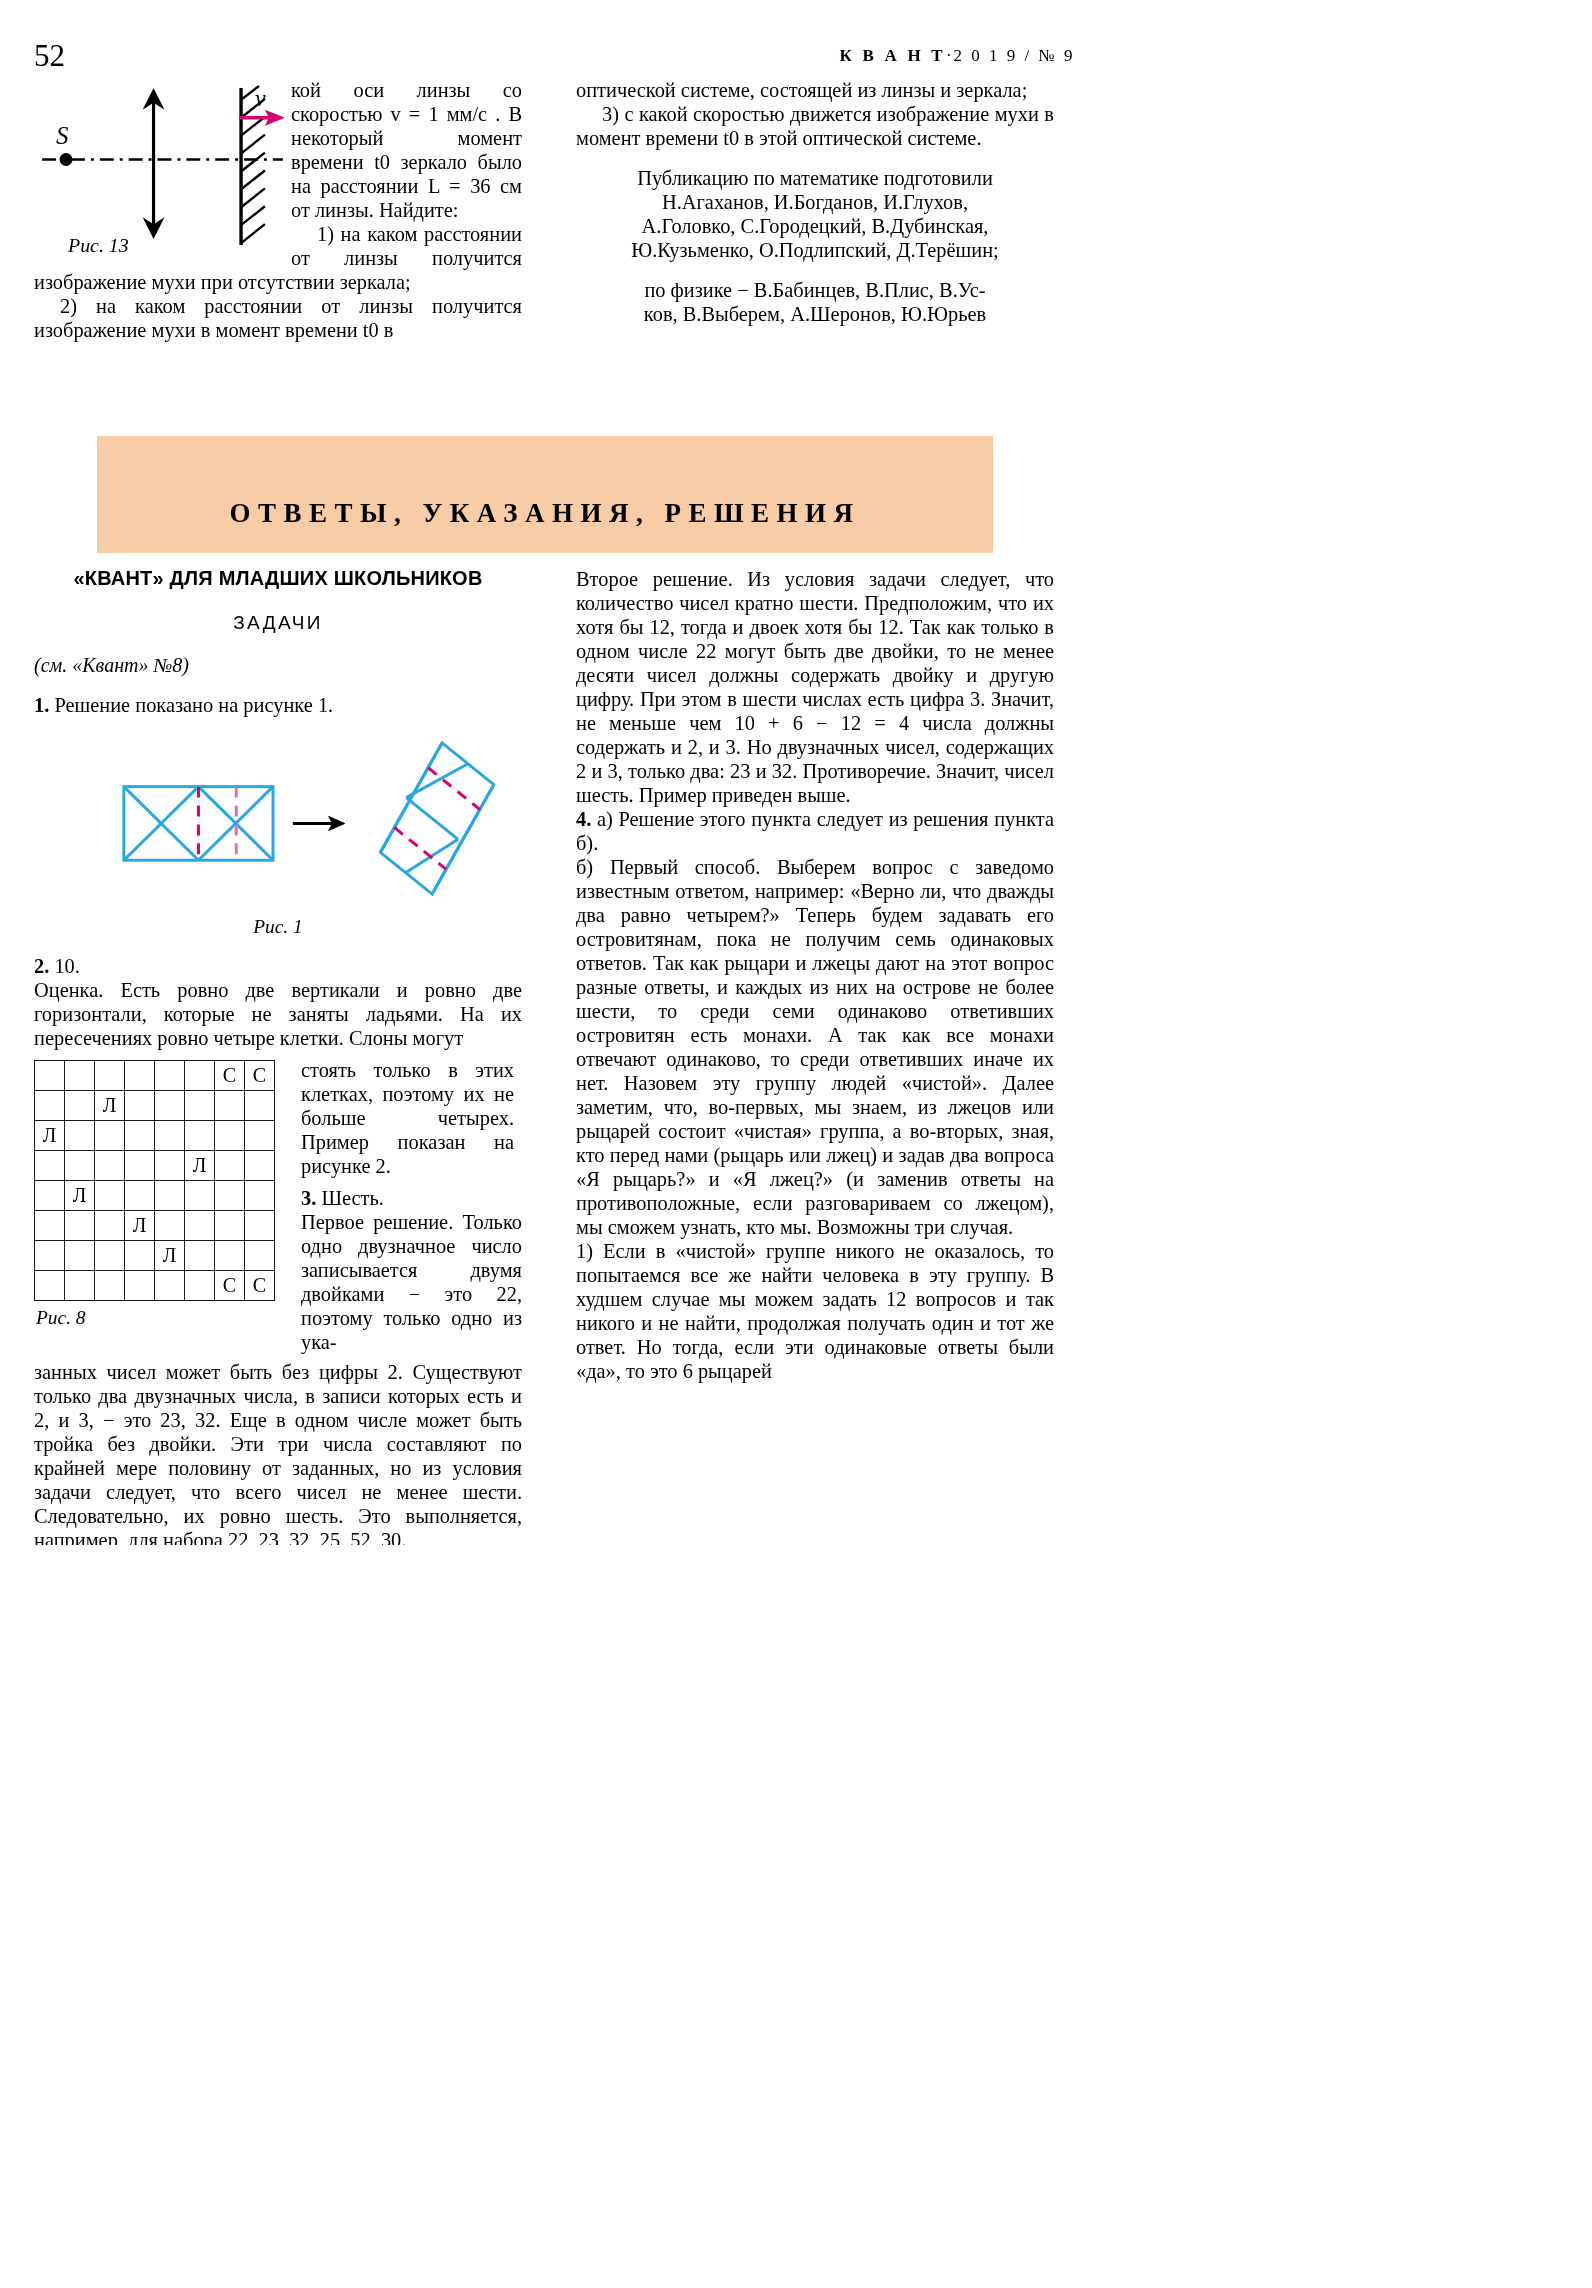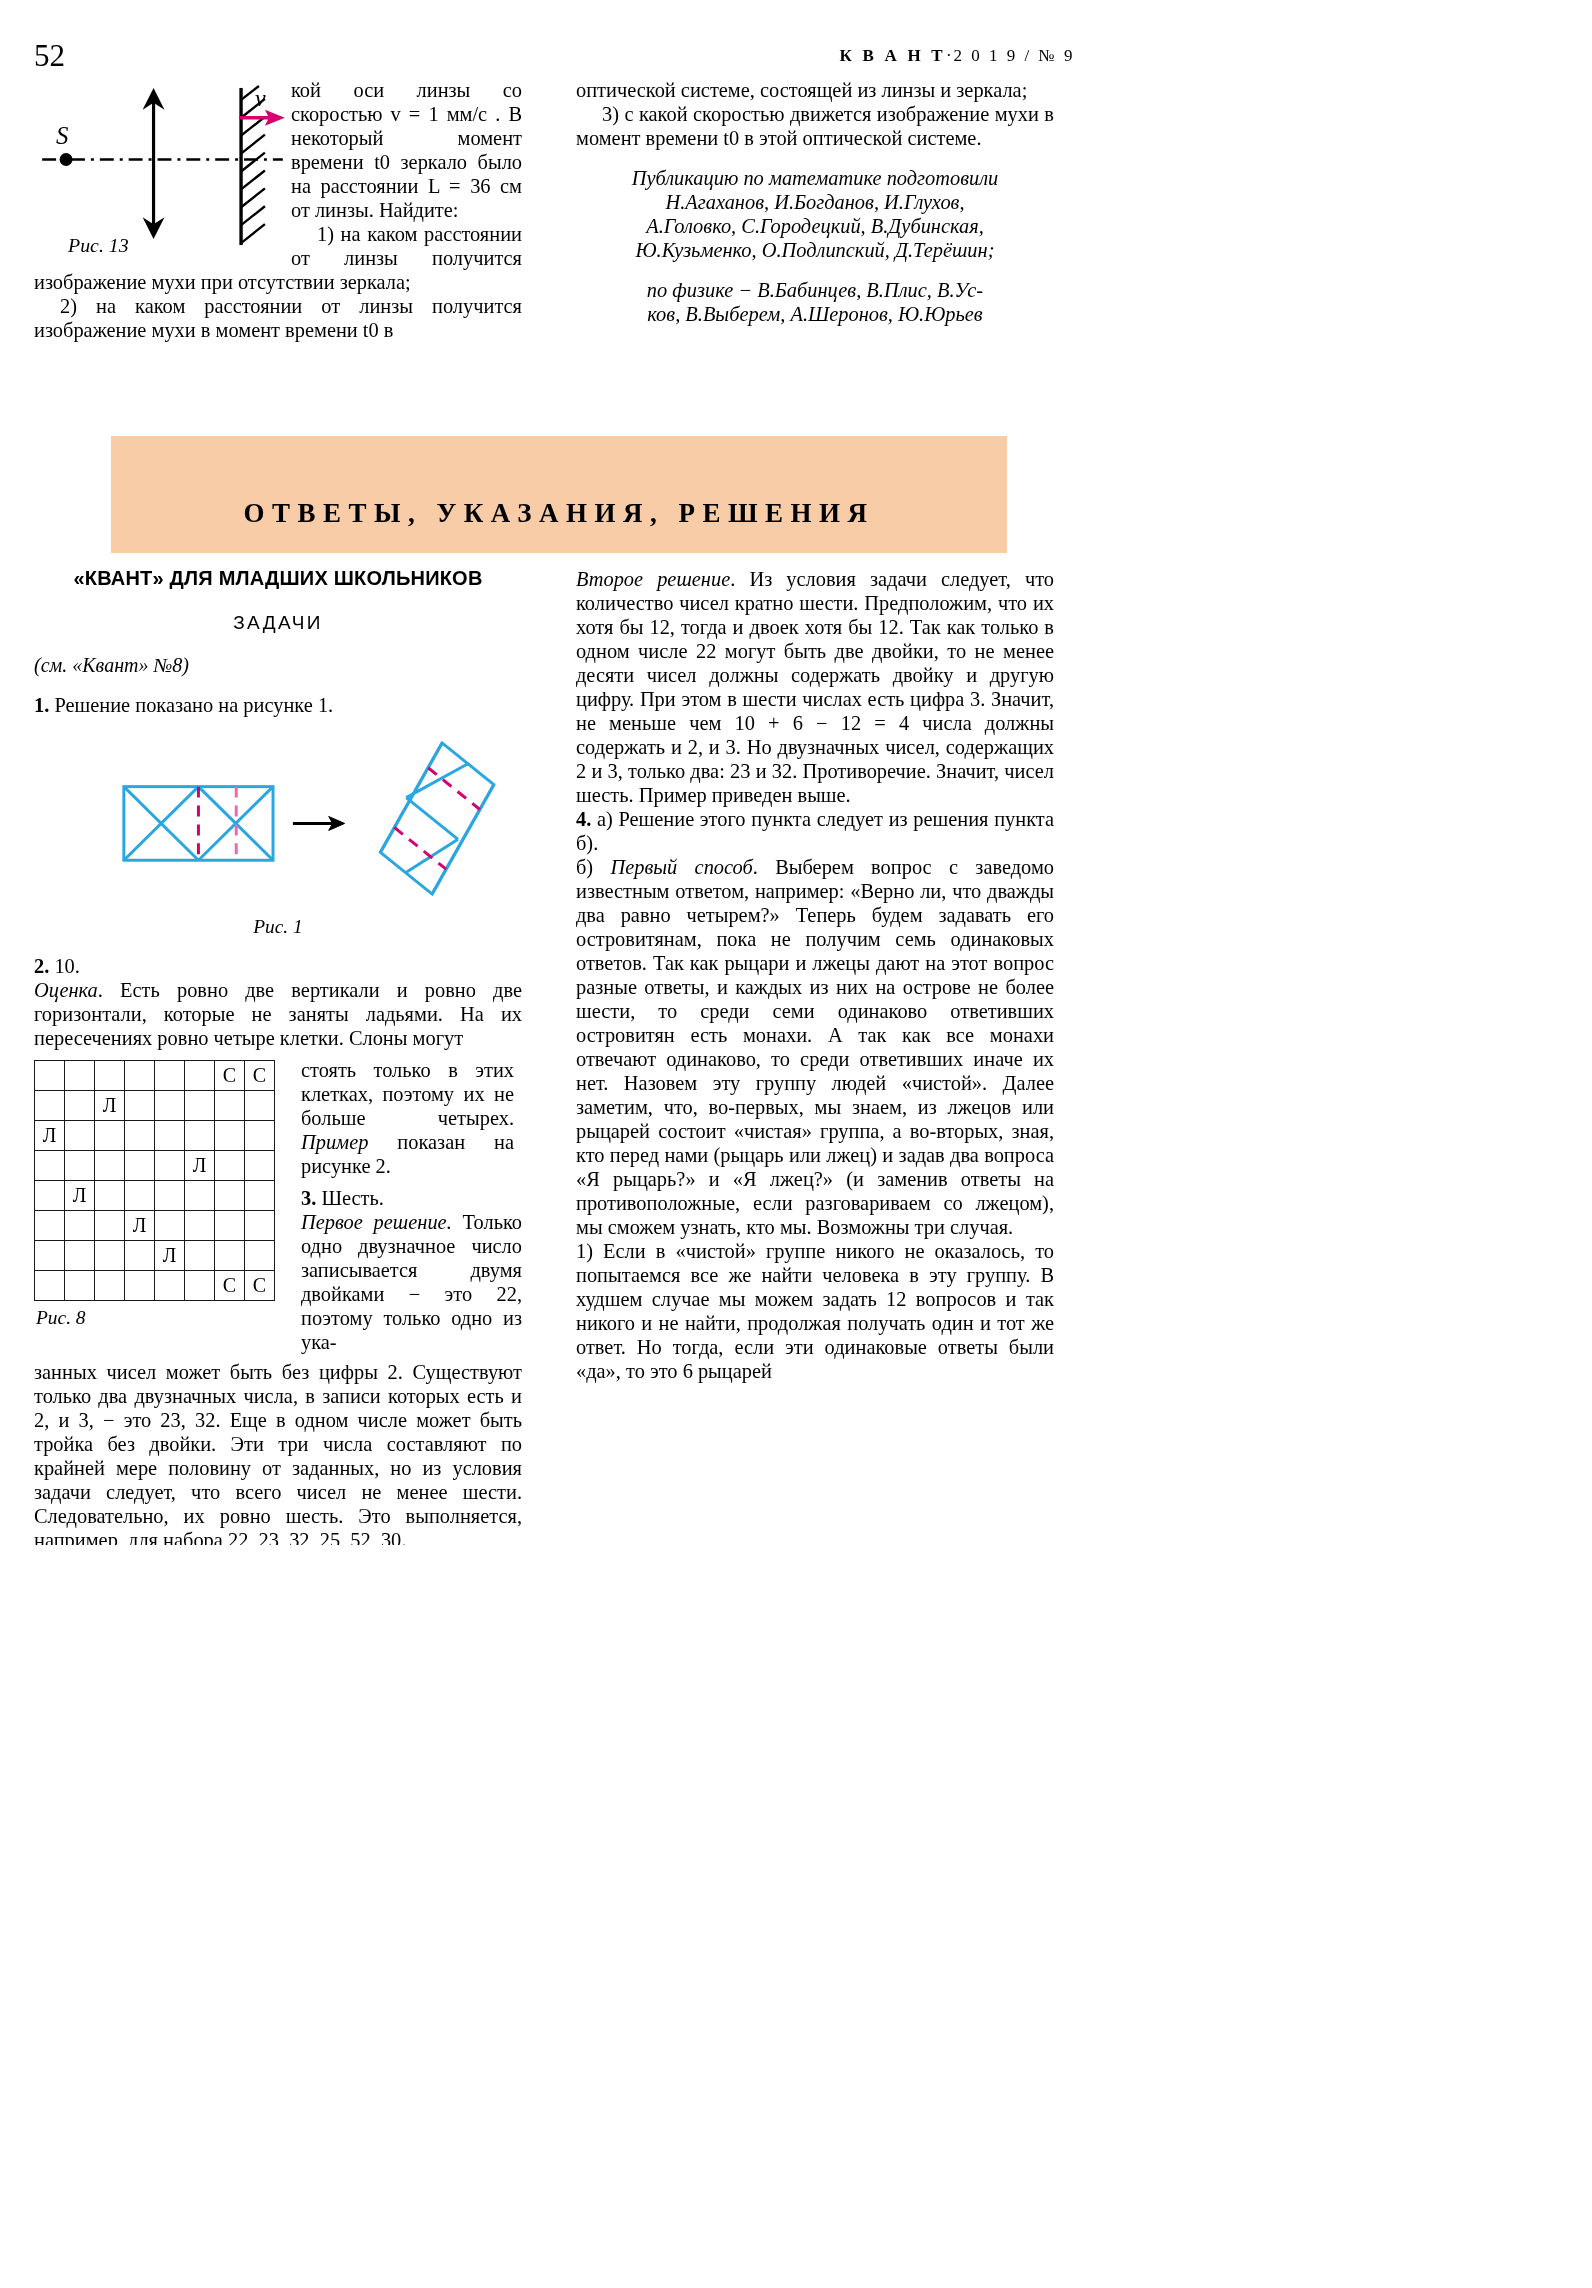--- a/index.html
+++ b/index.html
@@ -35,28 +35,28 @@
 
   p.body {
     margin:0 0 0 0;
     font-size:20.4px;
     line-height:24px;
     text-align:justify;
     text-justify:inter-word;
     font-family:"Liberation Serif", serif;
   }
   p.ind { text-indent:26px; }
-  .ital { font-style:italic; }
+  .ital { }
   .fig13wrap { float:left; width:257px; height:177px; shape-outside:inset(0); }
 
   .flowtext { font-size:20.4px; line-height:30px; text-align:justify; }
 
   
   .banner {
-    position:absolute; left:111px; top:436px;
+    position:absolute; left:97px; top:436px;
     width:896px; height:117px;
     background:#f9cca8;
   }
   .banner-title {
     position:absolute; left:0; top:62px; width:896px;
     text-align:center;
     font-size:27px;
     font-weight:bold;
     letter-spacing:7.5px;
     font-family:"Liberation Serif", serif;

